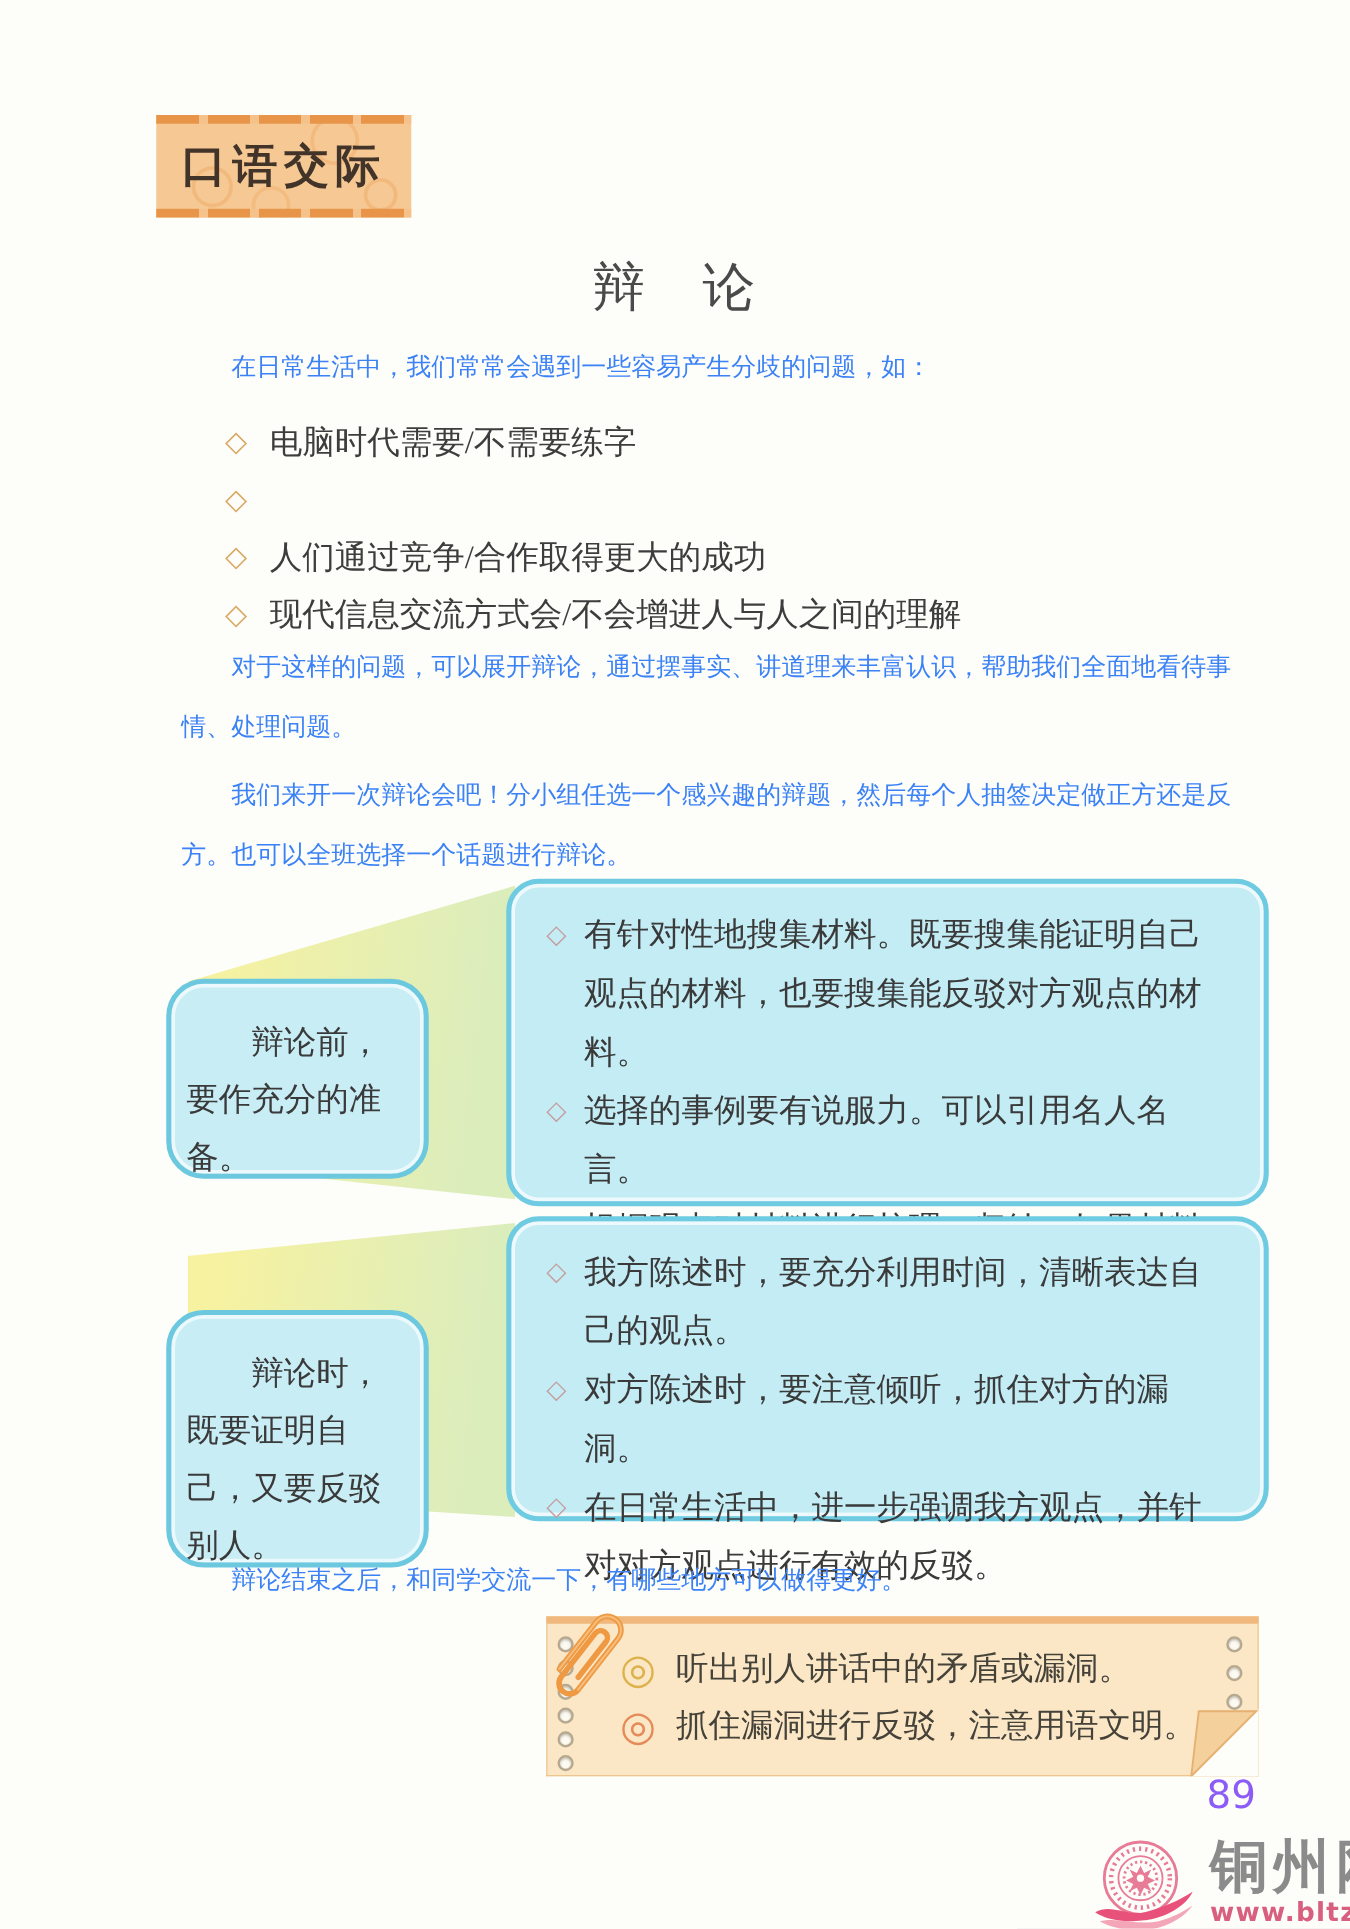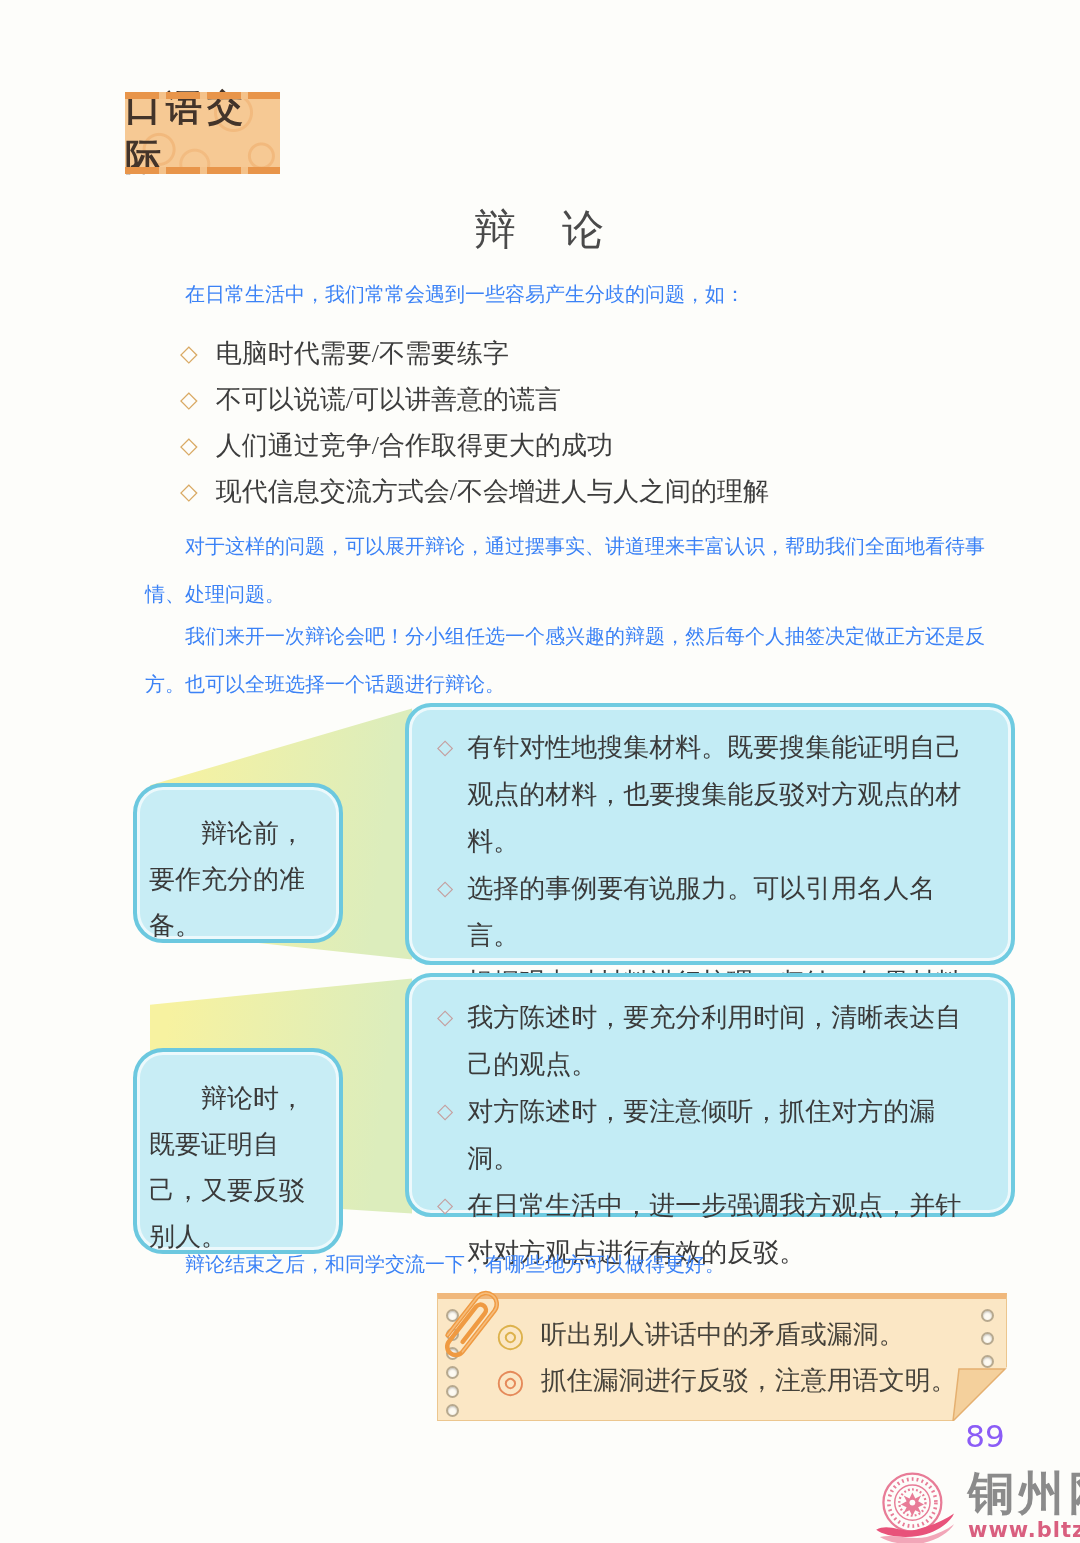--- a/index.html
+++ b/index.html
@@ -4,42 +4,42 @@
 <style>
   html,body{margin:0;padding:0;background:#e9e9e9;}
   .page{
     position:relative;width:1080px;height:1543px;margin:0 auto;
     background:#fdfdfa;overflow:hidden;
     font-family:"Liberation Serif","DejaVu Serif",serif;
     color:#3d3d3d;
   }
   
   .badge{
-    position:absolute;left:125px;top:92px;width:155px;height:82px;
+    position:absolute;left:125px;top:92px;width:204px;height:82px;
     background:
       radial-gradient(circle at 22% 70%, transparent 13px, rgba(232,148,72,.30) 14px 16px, transparent 17px),
       radial-gradient(circle at 70% 25%, transparent 16px, rgba(232,148,72,.28) 17px 19px, transparent 20px),
       radial-gradient(circle at 88% 78%, transparent 10px, rgba(232,148,72,.30) 11px 13px, transparent 14px),
       radial-gradient(circle at 45% 88%, transparent 12px, rgba(232,148,72,.25) 13px 15px, transparent 16px),
       #f6c994;
     display:flex;align-items:center;justify-content:center;
   }
   .badge-strip{position:absolute;left:0;right:0;height:7px;
     background:repeating-linear-gradient(90deg,#e8954a 0 34px,#f4c28a 34px 41px);}
   .badge-strip.top{top:0;}
   .badge-strip.bottom{bottom:0;}
   .badge-text{font-size:36px;font-weight:600;color:#43342a;letter-spacing:5px;}
   
   .title{position:absolute;left:0;right:0;top:184px;margin:18px;text-align:center;
     font-size:42px;font-weight:500;color:#4a4a4a;letter-spacing:2px;}
   
   .para{position:absolute;left:145px;width:866px;margin:0;
     font-size:20px;line-height:48px;text-indent:2em;color:#3b82f6;}
   .lead{top:270px;}
-  .p1{top:524px;font-family:Liberation Mono, monospace;}
+  .p1{top:510px;}
   .p2{top:612px;}
   .closing{top:1240px;}
   
   .topics{position:absolute;left:180px;top:330px;width:830px;}
   .topic{display:flex;align-items:center;height:46px;font-size:26px;color:#3d3d3d;}
   .dia{color:#d9a963;font-size:23px;margin-right:18px;line-height:1;}
   
   .beam{position:absolute;background:linear-gradient(97deg,#f7f2a0 8%,#dcedbc 85%);}
   .beam1{left:150px;top:706px;width:262px;height:256px;
     clip-path:polygon(0% 31%,100% 1%,100% 99%,0% 88%);}
@@ -100,21 +100,20 @@
 
   <p class="para lead">在日常生活中，我们常常会遇到一些容易产生分歧的问题，如：</p>
 
   <div class="topics">
     <div class="topic">
       <span class="dia">◇</span>
       <span>电脑时代需要/不需要练字</span>
     </div>
     <div class="topic">
       <span class="dia">◇</span>
-      <span>不可以说谎/可以讲善意的谎言</span>
     </div>
     <div class="topic">
       <span class="dia">◇</span>
       <span>人们通过竞争/合作取得更大的成功</span>
     </div>
     <div class="topic">
       <span class="dia">◇</span>
       <span>现代信息交流方式会/不会增进人与人之间的理解</span>
     </div>
   </div>

